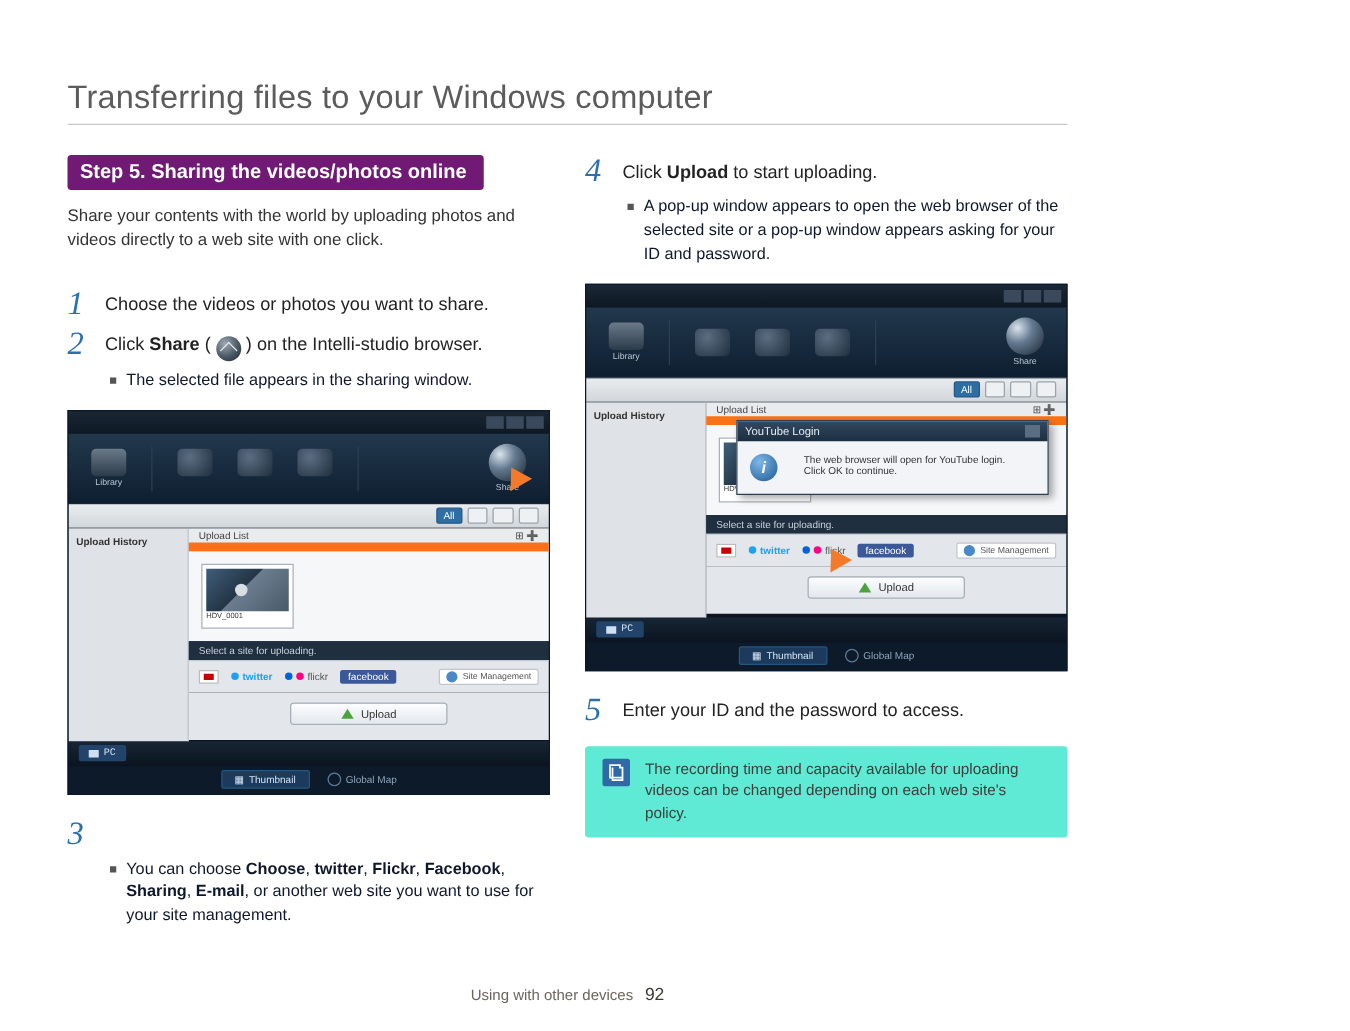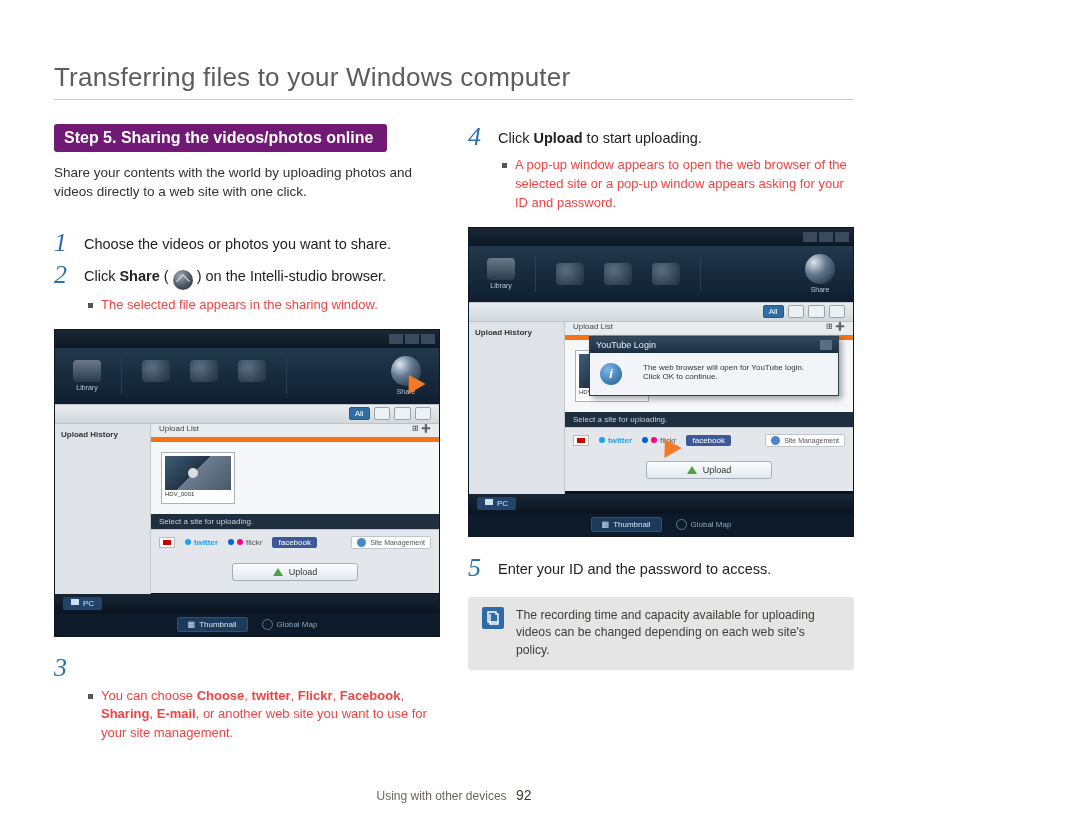--- a/index.html
+++ b/index.html
@@ -69,21 +69,21 @@
   }
   .bullet-list {
     margin: 4px 0 14px 34px;
   }
   .bullet-item {
     display: flex;
     align-items: flex-start;
     gap: 8px;
     font-size: 13px;
     line-height: 1.45;
-    color: #ef4444;
+    color: #0f172a;
     margin-bottom: 4px;
   }
   .bullet-dot {
     width: 5px; height: 5px; min-width:5px;
     background: #555;
     margin-top: 7px;
     border-radius: 0;
   }
   .bullet-text b { font-weight: 700; }
   .share-icon {
@@ -142,21 +142,21 @@
     border-top:1px solid #bcc2c8;border-bottom:1px solid #bcc2c8;
     display:flex;align-items:center;justify-content:flex-end;padding:0 8px;gap:4px;
     font-size:8px;color:#444;
   }
   .pill{padding:1px 5px;border:1px solid #9aa2ab;background:#eef1f4;border-radius:2px;}
   .pill.blue{background:#2f6ea3;color:#fff;border-color:#245887;}
   .ui-body{display:flex;height:170px;}
   .ui-side{width:96px;background:#dfe3e7;border-right:1px solid #c3c8cd;padding:6px;font-size:8px;color:#333;}
   .ui-side-title{font-weight:700;margin-bottom:6px;}
   .ui-main{flex:1;display:flex;flex-direction:column;}
-  .ui-main-head{height:18px;background:#e9ecef;border-bottom:5px solid #f97316;display:flex;padding:0 8px;font-size:8px;color:#444;justify-content:space-between;}
+  .ui-main-head{height:18px;background:#e9ecef;border-bottom:7px solid #f97316;display:flex;align-items:center;padding:0 8px;font-size:8px;color:#444;justify-content:space-between;}
   .thumb-row{padding:10px;display:flex;align-items:flex-start;gap:8px;background:#f5f7f9;flex:0 0 auto;}
   .thumb{width:74px;height:52px;border:1px solid #a9b1b9;background:#fff;padding:3px;display:flex;flex-direction:column;}
   .thumb-img{flex:1;background:linear-gradient(135deg,#3f5e7a 0%,#233546 45%,#6b7d8e 46%,#49596a 100%);position:relative;}
   .thumb-img::after{content:"";position:absolute;left:35%;top:35%;width:10px;height:10px;background:#d9dee3;border-radius:50%;}
   .thumb-cap{height:10px;font-size:6px;color:#333;padding-top:1px;}
   .dark-bar{background:#1f2f3f;color:#c7d0da;font-size:8px;padding:3px 8px;}
   .site-row{background:#e3e6ea;padding:6px 8px;display:flex;align-items:center;gap:8px;font-size:8px;color:#555;border-top:1px solid #c7cdd3;justify-content:space-between;}
   .site-group{display:flex;align-items:center;gap:10px;}
   .chip{display:flex;align-items:center;gap:3px;}
   .chip .dot{width:6px;height:6px;border-radius:50%;}
@@ -164,21 +164,21 @@
   .chip.yt .sq::after{content:"";width:8px;height:5px;background:#c00;}
   .chip.tw .dot{background:#1da1f2;}
   .chip.fl .dot{background:#ff0084;}
   .chip.fb{background:#3b5998;color:#fff;padding:1px 6px;border-radius:2px;}
   .mgmt{display:flex;align-items:center;gap:4px;background:#fff;border:1px solid #bfc6cd;padding:1px 5px;border-radius:2px;font-size:7px;}
   .mgmt .g{width:9px;height:9px;background:#4a88c9;border-radius:50%;}
   .upload-row{background:#e3e6ea;padding:8px 0 12px 0;display:flex;justify-content:center;}
   .upload-btn{display:flex;align-items:center;gap:6px;background:linear-gradient(#fcfdff,#e3e8ed);border:1px solid #a6afb8;border-radius:3px;padding:3px 40px;font-size:9px;color:#333;}
   .upload-btn .arrow{width:0;height:0;border-left:5px solid transparent;border-right:5px solid transparent;border-bottom:8px solid #4aa33c;}
   .ui-footer{height:20px;background:linear-gradient(#172534,#0b1420);display:flex;align-items:center;}
-  .pc-tag{background:#22446a;color:#cfe0f1;font-size:8px;padding:2px 8px;margin-left:8px;border-radius:2px;display:flex;align-items:flex-start;gap:4px;}
+  .pc-tag{background:#22446a;color:#cfe0f1;font-size:8px;padding:2px 8px;margin-left:8px;border-radius:2px;display:flex;align-items:center;gap:4px;font-family:Liberation Mono, monospace;}
   .pc-tag::before{content:"";width:8px;height:6px;background:#cfe0f1;}
   .ui-bottombar{height:22px;background:#0c1a29;display:flex;align-items:center;justify-content:center;gap:14px;}
   .bb-btn{display:flex;align-items:center;gap:4px;background:#1b3a5c;border:1px solid #255583;padding:2px 10px;border-radius:2px;font-size:8px;color:#d7e4f2;}
   .bb-link{font-size:8px;color:#8ea6bd;display:flex;align-items:center;gap:4px;}
   .bb-link::before{content:"";width:9px;height:9px;border:1px solid #5f7b97;border-radius:50%;}
 
   
   .dialog{
     position:absolute;left:92px;top:64px;width:250px;
     background:#f2f4f7;border:1px solid #2e3f52;
@@ -188,21 +188,21 @@
   .dialog-title .x{width:12px;height:10px;background:#5a6e83;}
   .dialog-body{display:flex;gap:21px;padding:10px;font-size:8px;color:#333;align-items:flex-start;}
   .info-circ{width:22px;height:22px;border-radius:50%;background:radial-gradient(circle at 35% 30%,#7fb7e8,#1c5a93);flex:0 0 auto;position:relative;}
   .info-circ::after{content:"i";position:absolute;left:0;top:0;width:100%;text-align:center;color:#fff;font-weight:bold;font-style:italic;line-height:22px;font-size:13px;}
   .rel-wrap{position:relative;}
   .shot2 .ui-body{height:172px;}
 
   
   .note-box{
     display:flex;gap:12px;
-    background:#e5e5e5;
+    background:#5eead4;
     border-radius:3px;
     padding:10px 14px;
     margin-top:16px;
   }
   .note-icon{
     width:22px;height:22px;flex:0 0 auto;
     background:#2f6aa6;border-radius:2px;
     position:relative;
   }
   .note-icon::before{

